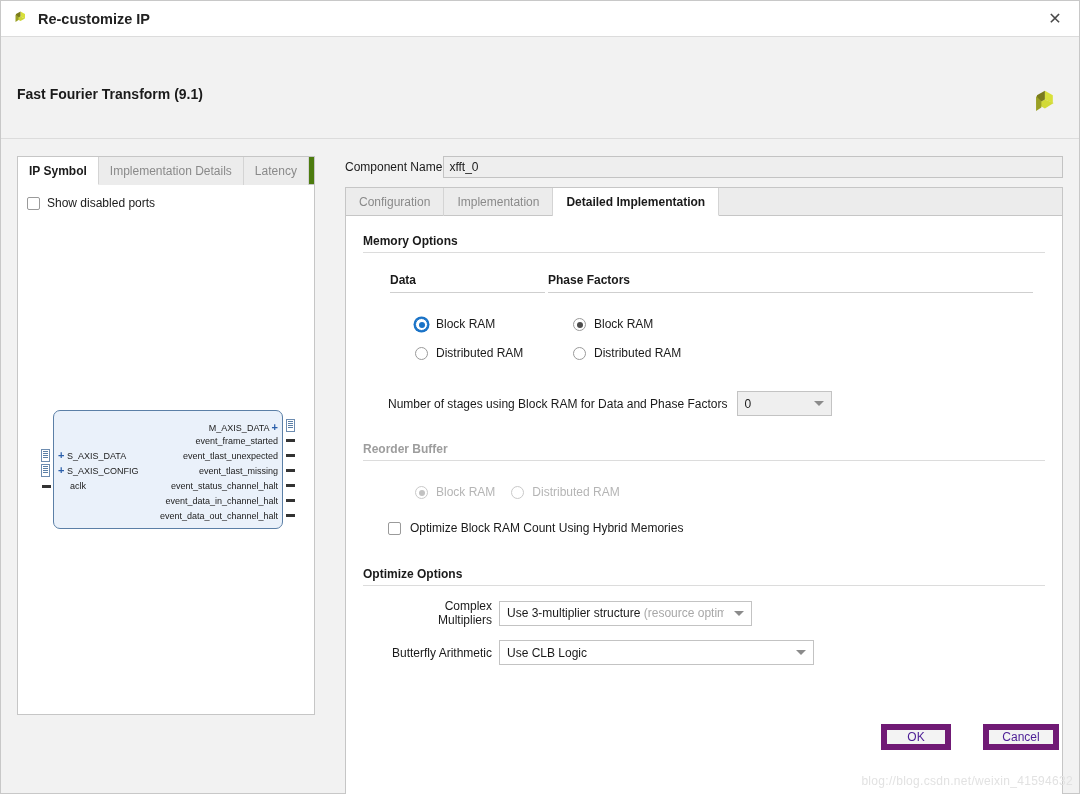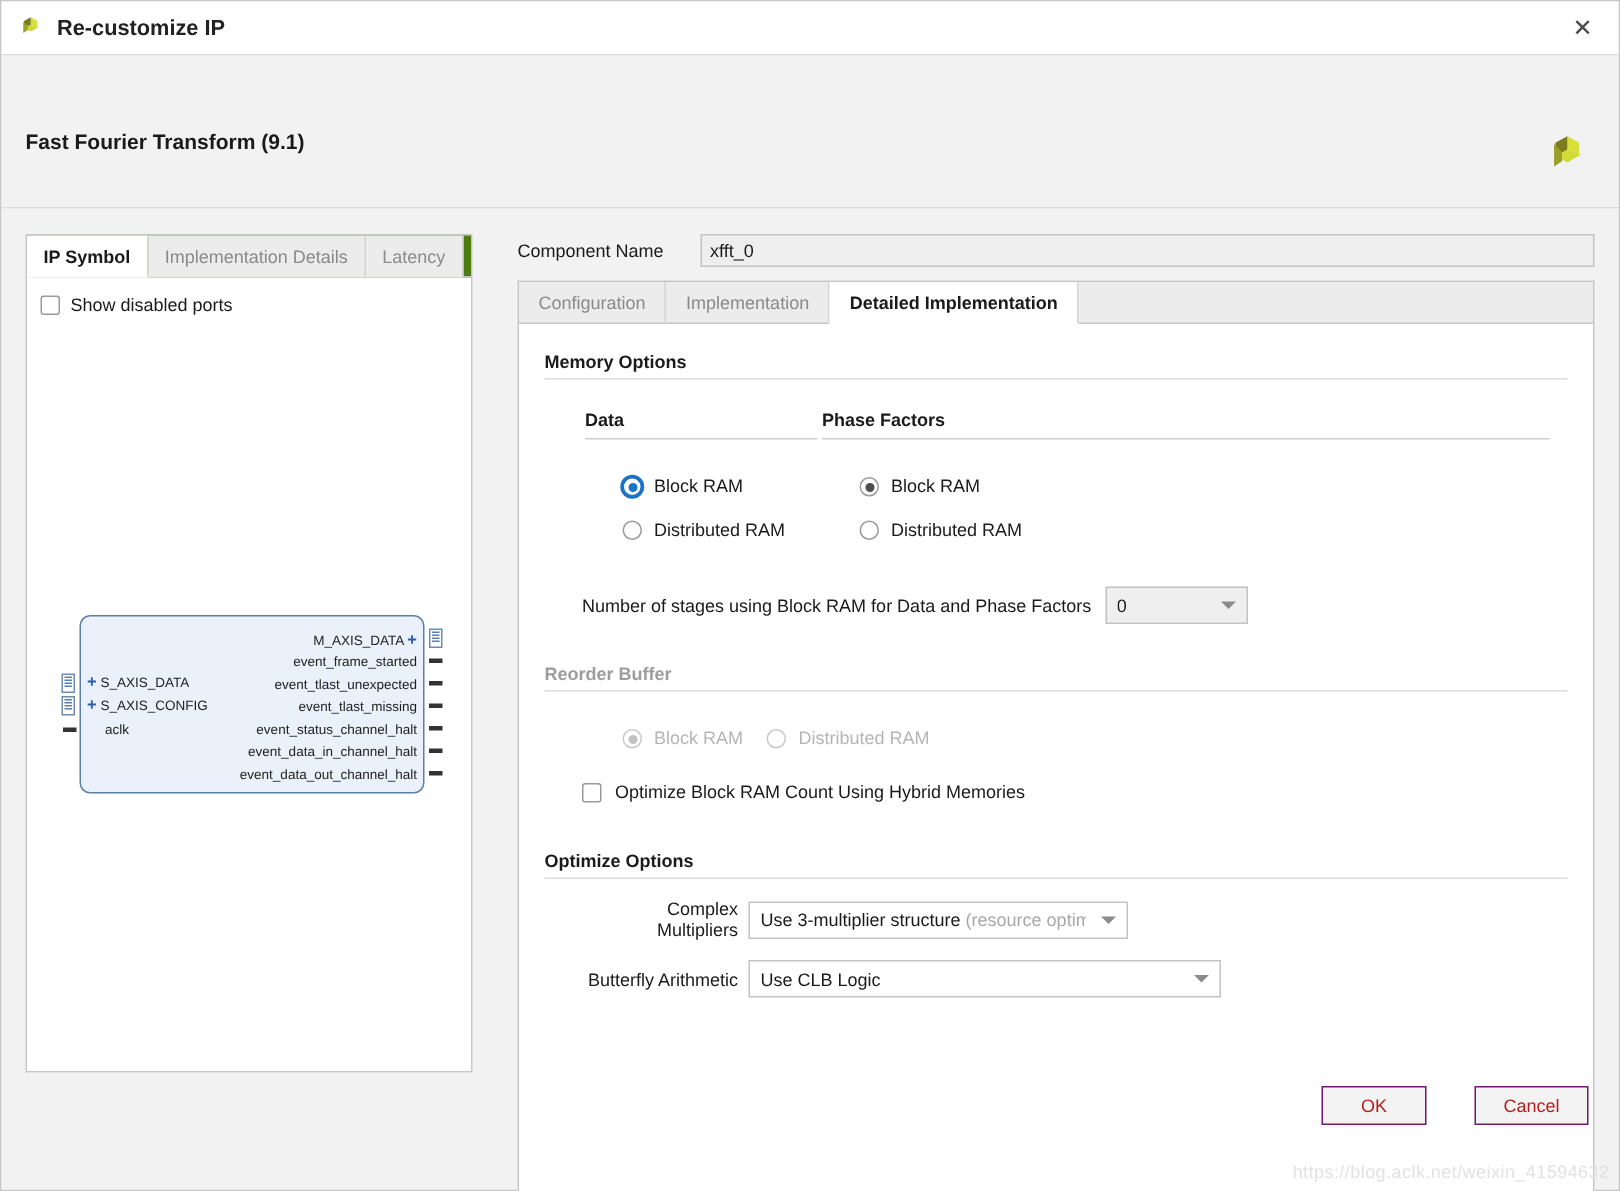--- a/index.html
+++ b/index.html
@@ -246,21 +246,21 @@
   .right-panel {
     position: absolute;
     left: 344px; top: 17px;
     width: 718px; height: 699px;
     box-sizing: border-box;
   }
   .compname-row {
     display: flex;
     align-items: center;
     height: 22px;
-    gap: 25px;
+    gap: 1px;
   }
   .compname-label { font-size: 12px; color: #1a1a1a; }
   .compname-input {
     flex: 1 1 auto;
     height: 22px;
     background: #eeeeee;
     border: 1px solid #c3c3c3;
     box-sizing: border-box;
     font-size: 12px;
     color: #1a1a1a;
@@ -438,24 +438,24 @@
   
   .footer {
     position: absolute;
     left: 0; right: 0; bottom: 0;
     height: 78px;
   }
   .btn {
     position: absolute;
     width: 70px; height: 26px;
     background: #f3f3f3;
-    border: 1px solid #701a75;
-    box-sizing: border-box;
-    font-size: 12px;
-    color: #b91c1c;
+    border: 6px solid #701a75;
+    box-sizing: border-box;
+    font-size: 12px;
+    color: #4c1d95;
     display: flex; align-items: center; justify-content: center;
   }
   .btn-ok { right: 128px; top: 9px; }
   .btn-cancel { right: 20px; top: 9px; width: 76px; }
 
   .watermark {
     position: absolute;
     right: 6px; bottom: 5px;
     font-size: 12px;
     color: #e2e2e2;
@@ -679,17 +679,17 @@
             </div>
           </div>
 
         </div>
       </div>
     </div>
 
     <div class="footer">
       <div class="btn btn-ok">OK</div>
       <div class="btn btn-cancel">Cancel</div>
-      <div class="watermark">https://blog.aclk.net/weixin_41594632</div>
+      <div class="watermark">blog://blog.csdn.net/weixin_41594632</div>
     </div>
 
   </div>
 </div>
 
 </body></html>

